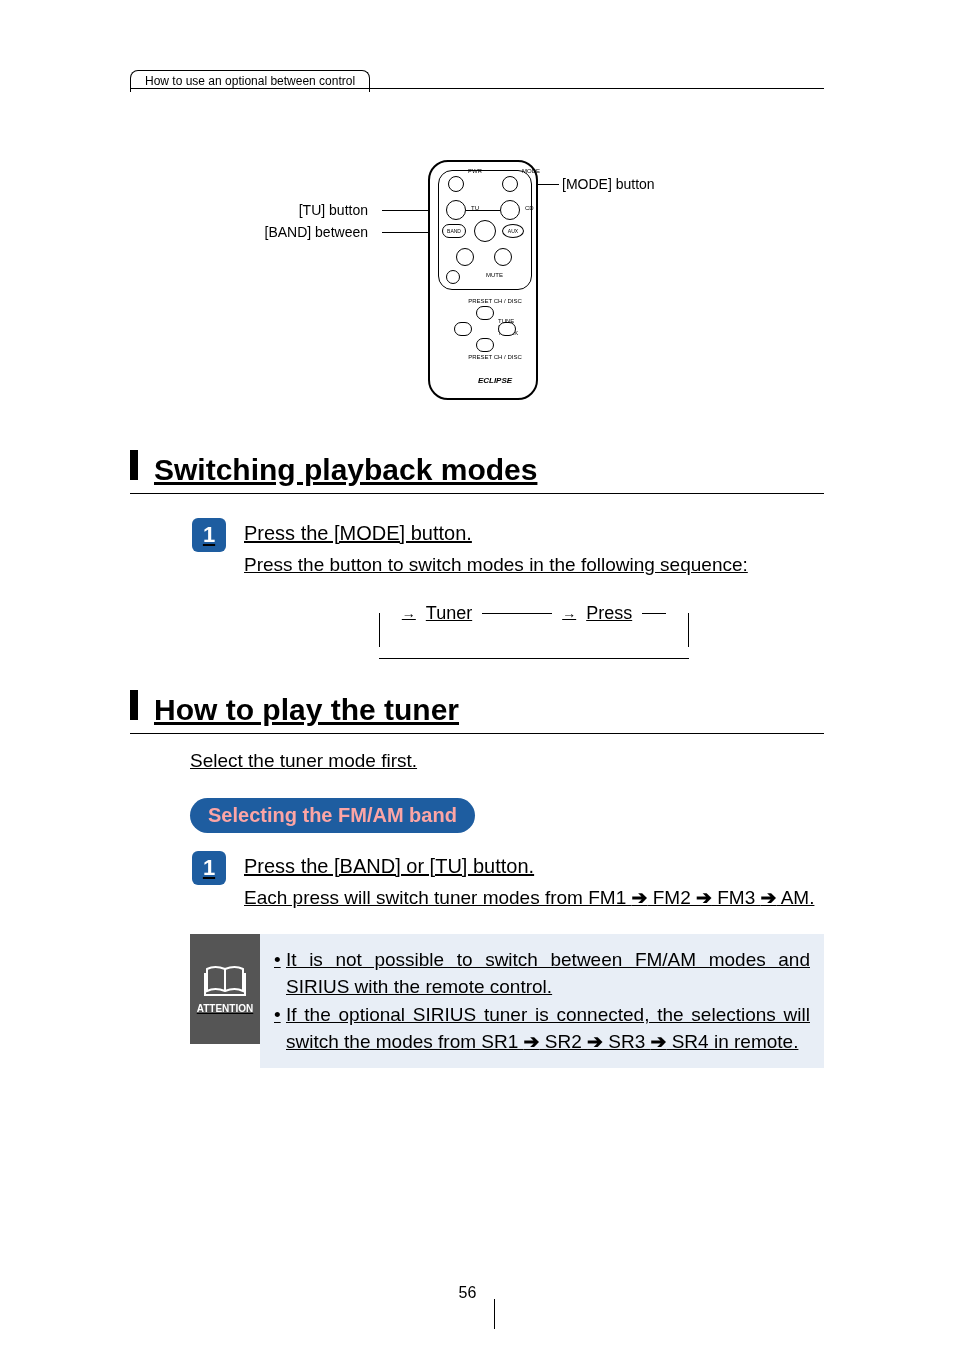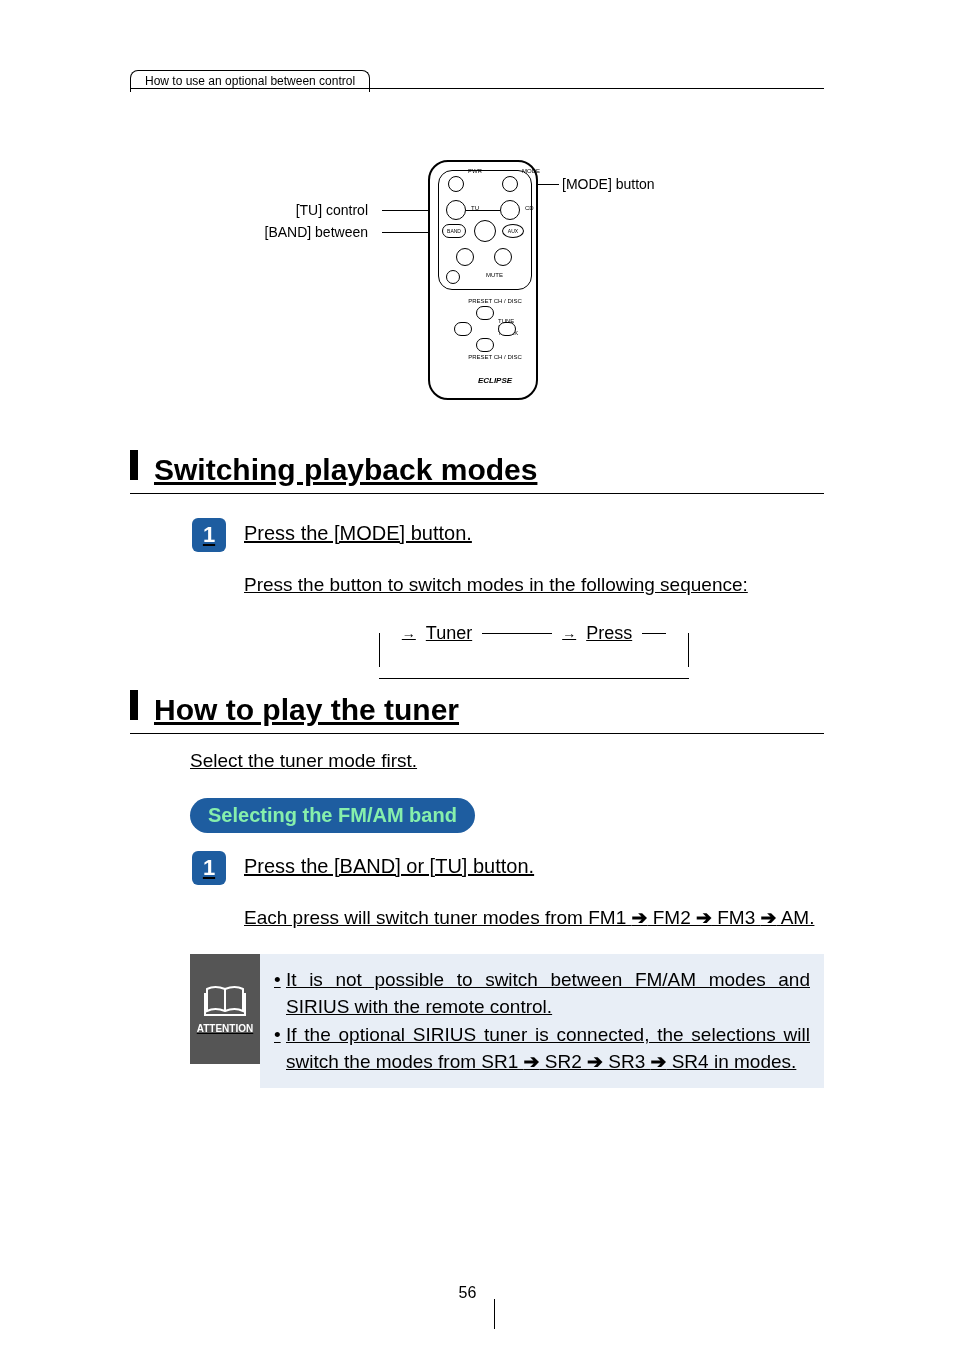--- a/index.html
+++ b/index.html
@@ -80,40 +80,40 @@
     width: 34px; height: 34px;
     background: #1e5da0;
     color: #fff;
     font-size: 22px; font-weight: bold;
     border-radius: 6px;
     display: flex; align-items: center; justify-content: center;
     margin-left: 62px;
   }
   .step-body { flex: 1; padding-top: 4px; }
   .step-title { font-size: 20px; }
-  .step-text { font-size: 19px; margin-top: 26px; line-height: 1.45; }
+  .step-text { font-size: 19px; margin-top: 6px; line-height: 1.45; }
   
   .modeloop {
     position: relative;
     width: 310px; height: 56px;
     margin: 24px auto 0 auto;
     font-size: 18px;
   }
   .modeloop .toprow { display:flex; justify-content:center; align-items:center; gap:10px; }
   .modeloop .seg { display:inline-block; border-top:1px solid #000; width:70px; vertical-align:middle; }
   .modeloop .arrowhead { font-size:14px; }
   .modeloop .side { position:absolute; width:1px; background:#000; height:34px; top:10px; }
   .modeloop .side.left { left:0; }
   .modeloop .side.right { right:0; }
   .modeloop .bottom { position:absolute; left:0; right:0; bottom:0; border-top:1px solid #000; }
   
   .pill-head {
     display:inline-block;
     background:#1e5da0;
-    color:#86efac;
+    color:#fca5a5;
     font-size:20px;
     font-weight:bold;
     padding:6px 18px;
     border-radius:18px;
     margin-left:60px;
   }
   .arrow { font-weight:bold; }
   .intro-line { font-size:19px; margin:16px 0 26px 60px; }
   
   .attn-row { display:flex; margin-top:22px; }
@@ -148,21 +148,21 @@
 <body>
 
 <div class="header-tab">How to use an optional between control</div>
 <div class="header-line"></div>
 
 <div class="figure">
 
   <div class="leaders" style="left:550px; top:16px;">[MODE] button</div>
   <div class="rule" style="left:505px; top:24px; width:42px; height:1px;"></div>
 
-  <div class="leaders" style="right:586px; top:42px; text-align:right; width:200px;">[TU] control</div>
+  <div class="leaders" style="right:586px; top:42px; text-align:right; width:200px;">[TU] button</div>
   <div class="rule" style="left:370px; top:50px; width:62px; height:1px;"></div>
 
   <div class="leaders" style="right:586px; top:64px; text-align:right; width:200px;">[BAND] between</div>
   <div class="rule" style="left:370px; top:72px; width:56px; height:1px;"></div>
 
   <div class="remote">
     <div class="remote-inset"></div>
 
     <div class="knob" style="left:18px; top:14px; width:16px; height:16px;"></div>
     <div class="tiny" style="position:absolute; left:14px; top:6px; width:24px;">PWR</div>
@@ -253,21 +253,21 @@
       <span>ATTENTION</span>
     </div>
     <div class="attn-body">
       <div class="row">
         <div class="bullet">•</div>
         <div class="txt">It is not possible to switch between FM/AM modes and SIRIUS with the remote control.</div>
       </div>
       <div class="row">
         <div class="bullet">•</div>
         <div class="txt">
-          <span>If the optional SIRIUS tuner is connected, the selections will switch the modes from SR1 </span><span class="arrow">➔</span><span> SR2 </span><span class="arrow">➔</span><span> SR3 </span><span class="arrow">➔</span><span> SR4 in modes.</span>
+          <span>If the optional SIRIUS tuner is connected, the selections will switch the modes from SR1 </span><span class="arrow">➔</span><span> SR2 </span><span class="arrow">➔</span><span> SR3 </span><span class="arrow">➔</span><span> SR4 in remote.</span>
         </div>
       </div>
     </div>
   </div>
 </div>
 
 <div class="pagenum">
   <span>56</span><span class="tick"></span>
 </div>
 

